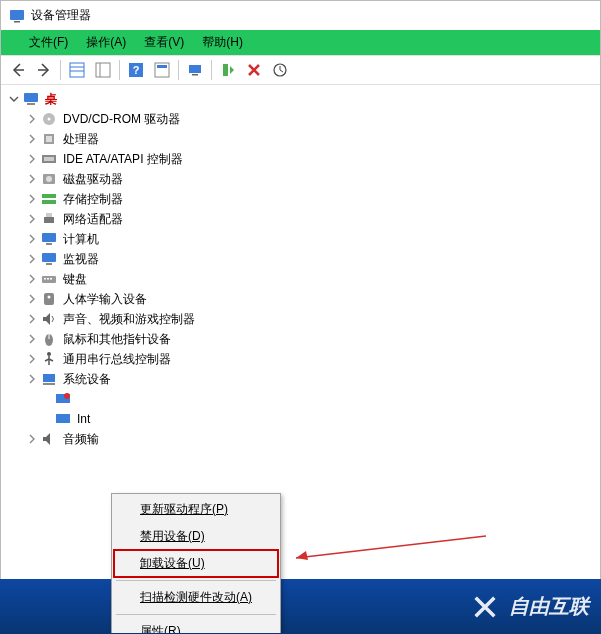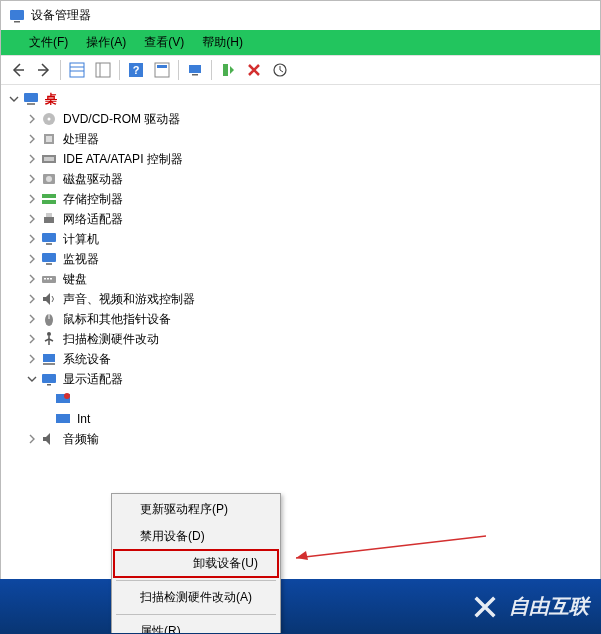--- a/index.html
+++ b/index.html
@@ -15,22 +15,22 @@
 .sep { width:1px; height:20px; background:#ccc; margin:0 3px; }
 .tree { flex:1; overflow:auto; padding:4px 2px; background:#fff; position:relative; }
 .node { display:flex; align-items:center; height:20px; padding-left:4px; white-space:nowrap; }
 .indent { display:inline-block; }
 .twisty { width:14px; height:14px; display:inline-flex; align-items:center; justify-content:center; cursor:pointer; color:#666; }
 .twisty svg { width:10px; height:10px; }
 .nicon { width:16px; height:16px; margin:0 3px 0 2px; display:inline-flex; align-items:center; justify-content:center; }
 .nicon svg { width:16px; height:16px; }
 .label { padding:1px 3px; }
 .ctxmenu { position:absolute; background:#f2f2f2; border:1px solid #a0a0a0; box-shadow:2px 2px 4px rgba(0,0,0,0.25); padding:2px; min-width:170px; z-index:10; }
-.ctxmenu .mitem { padding:5px 20px 5px 26px; cursor:default; }
-.ctxmenu .mhl { outline:2px solid #c00; outline-offset:-1px;text-align:right; }
+.ctxmenu .mitem { padding:5px 20px 5px 26px; cursor:default;text-decoration:underline; }
+.ctxmenu .mhl { outline:2px solid #c00; outline-offset:-1px; }
 .ctxmenu .msep { height:1px; background:#c0c0c0; margin:3px 2px; }
 .arrow { position:absolute; z-index:11; }
 .bottombar { position:absolute; bottom:0; left:0; right:0; height:55px; background:linear-gradient(#0d47a1,#083573); display:flex; align-items:center; justify-content:flex-end; padding-right:12px; color:#fff; }
 .bottombar .wm { display:flex; align-items:center; gap:10px; font-style:italic; font-weight:bold; font-size:20px; opacity:0.9; }
 .bottombar .wm svg { width:28px; height:28px; }
 .rootname { color:#c00; text-decoration:line-through; filter:blur(0.5px); font-weight:bold; }
 </style>
 </head>
 <body>
 
@@ -275,20 +275,35 @@
         </div>
         <div class="node">
           <span class="indent" style="width:18px"></span>
           <span class="twisty">
             <svg viewBox="0 0 10 10">
               <path d="M3 1 L7 5 L3 9" stroke="#888" fill="none" stroke-width="1.4"></path>
             </svg>
           </span>
           <span class="nicon">
             <svg viewBox="0 0 16 16">
+              <rect x="3" y="2" width="10" height="12" fill="#888" rx="2"></rect>
+              <circle cx="8" cy="6" r="1.5" fill="#fff"></circle>
+            </svg>
+          </span>
+          <span class="label">人体学输入设备</span>
+        </div>
+        <div class="node">
+          <span class="indent" style="width:18px"></span>
+          <span class="twisty">
+            <svg viewBox="0 0 10 10">
+              <path d="M3 1 L7 5 L3 9" stroke="#888" fill="none" stroke-width="1.4"></path>
+            </svg>
+          </span>
+          <span class="nicon">
+            <svg viewBox="0 0 16 16">
               <path d="M2 6 h3 l4 -4 v12 l-4 -4 h-3 z" fill="#666"></path>
               <path d="M11 5 q3 3 0 6" stroke="#666" fill="none"></path>
             </svg>
           </span>
           <span class="label">声音、视频和游戏控制器</span>
         </div>
         <div class="node">
           <span class="indent" style="width:18px"></span>
           <span class="twisty">
             <svg viewBox="0 0 10 10">
@@ -310,54 +325,39 @@
               <path d="M3 1 L7 5 L3 9" stroke="#888" fill="none" stroke-width="1.4"></path>
             </svg>
           </span>
           <span class="nicon">
             <svg viewBox="0 0 16 16">
               <circle cx="8" cy="3" r="2" fill="#555"></circle>
               <line x1="8" y1="5" x2="8" y2="14" stroke="#555" stroke-width="1.5"></line>
               <path d="M8 8 l-4 2 M8 8 l4 2" stroke="#555" stroke-width="1.5"></path>
             </svg>
           </span>
-          <span class="label">扫描检测硬件改动</span>
+          <span class="label">通用串行总线控制器</span>
         </div>
         <div class="node">
           <span class="indent" style="width:18px"></span>
           <span class="twisty">
             <svg viewBox="0 0 10 10">
               <path d="M3 1 L7 5 L3 9" stroke="#888" fill="none" stroke-width="1.4"></path>
             </svg>
           </span>
           <span class="nicon">
             <svg viewBox="0 0 16 16">
               <rect x="2" y="3" width="12" height="8" fill="#3b7dd8"></rect>
               <rect x="2" y="12" width="12" height="2" fill="#888"></rect>
             </svg>
           </span>
           <span class="label">系统设备</span>
         </div>
       </div>
 
-    <div class="node">
-      <span class="indent" style="width:18px"></span>
-      <span class="twisty">
-          <svg viewBox="0 0 10 10">
-            <path d="M1 3 L5 7 L9 3" stroke="#555" fill="none" stroke-width="1.4"></path>
-          </svg>
-        </span>
-      <span class="nicon">
-          <svg viewBox="0 0 16 16">
-            <rect x="1" y="3" width="14" height="9" fill="#3b7dd8" rx="1"></rect>
-            <rect x="6" y="13" width="4" height="1.5" fill="#666"></rect>
-          </svg>
-        </span>
-      <span class="label">显示适配器</span>
-    </div>
     <div class="node">
       <span class="indent" style="width:46px"></span>
       <span class="nicon">
           <svg viewBox="0 0 16 16">
             <rect x="1" y="3" width="14" height="9" fill="#3b7dd8"></rect>
             <circle cx="12" cy="5" r="3" fill="#d32f2f"></circle>
           </svg>
         </span>
       <span class="label"></span>
     </div>

